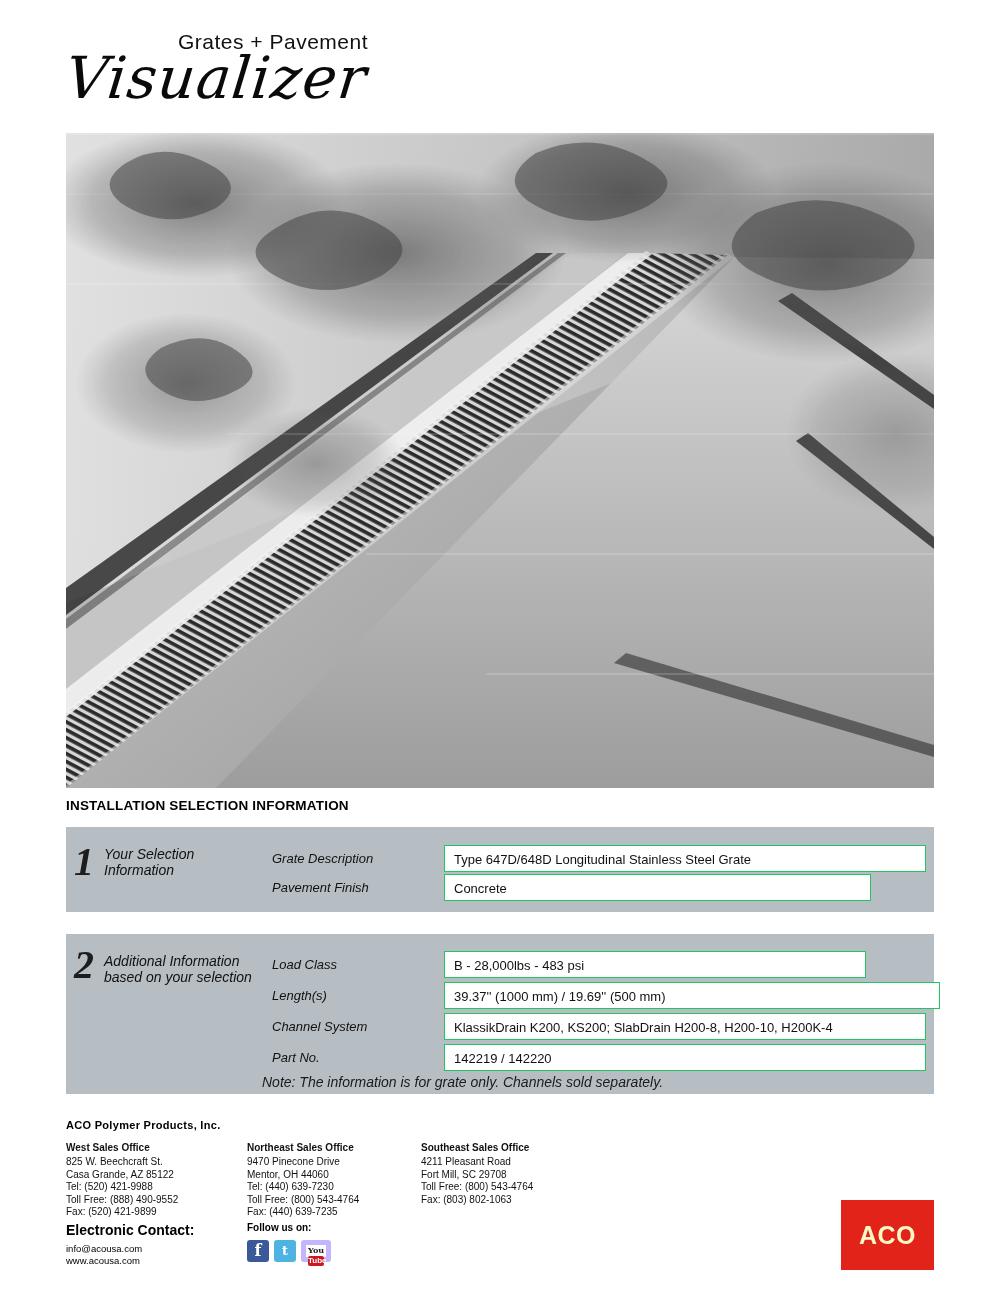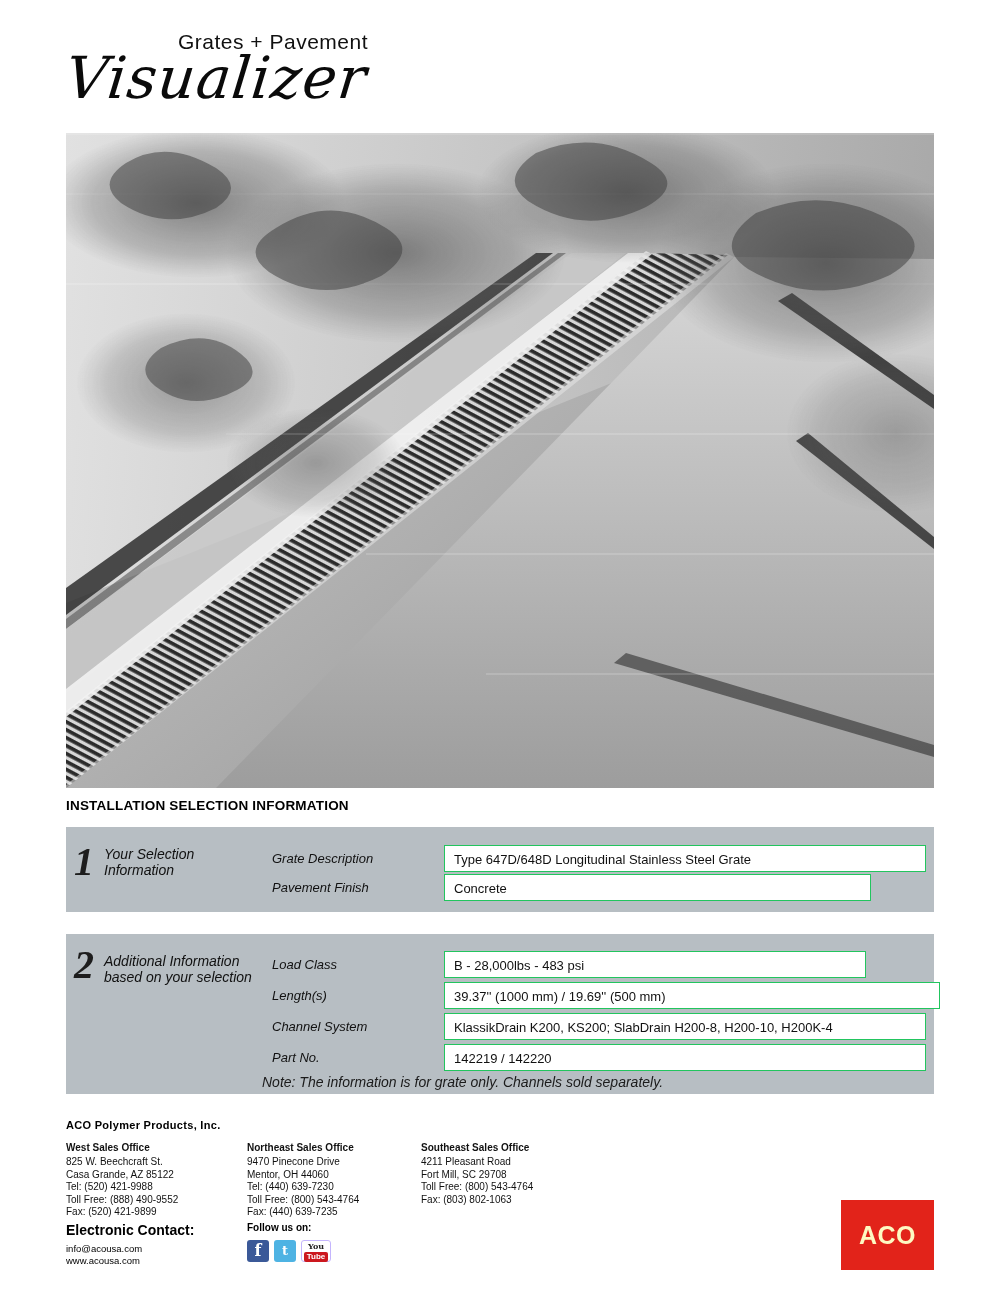--- a/index.html
+++ b/index.html
@@ -172,21 +172,21 @@
     font-weight: bold;
     font-size: 16px;
     text-align: center;
     line-height: 22px;
   }
   .sq.fb { background: #3b5998; }
   .sq.tw { background: #4eb3e3; font-size: 13px; }
   .sq.yt {
     background: #ffffff;
     width: 30px;
-    border: 1px solid #c4b5fd;
+    border: 5px solid #c4b5fd;
     font-size: 8px;
     line-height: 9px;
     padding-top: 1px;
     box-sizing: border-box;
     color: #222;
   }
   .yt-red {
     display: block;
     background: #cc181e;
     color: #fff;

